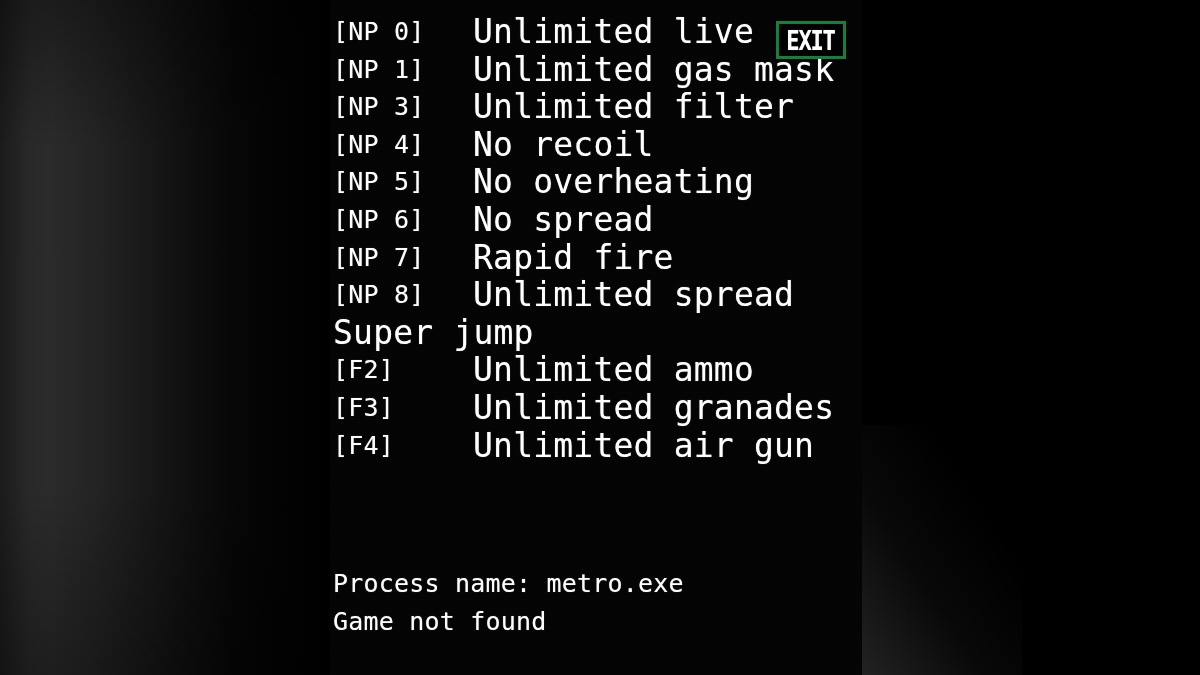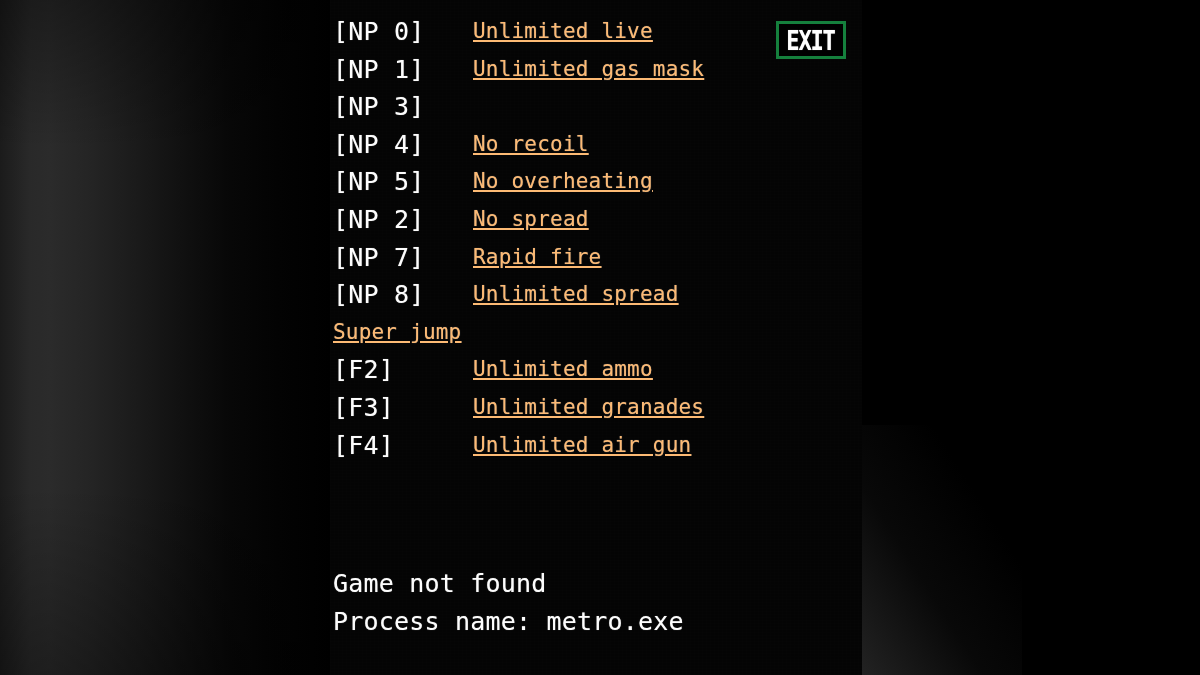--- a/index.html
+++ b/index.html
@@ -122,25 +122,24 @@
   }
   .cheat-key {
     width: 140px;
     flex: 0 0 140px;
     color: #fdfdfd;
     font-size: 25px;
     letter-spacing: 0.2px;
     text-shadow: 0 0 1px rgba(255,255,255,0.45);
   }
   .cheat-label {
-    color: #fdba74;
-    font-size: 21px;
+    color: #ffffff;
+    font-size: 33px;
     letter-spacing: 0.2px;
     text-shadow: 0 0 1px rgba(255,255,255,0.45);
-    text-decoration: underline;
   }
 
   
   #status-block {
     position: absolute;
     left: 3px;
     top: 565px;
     width: 525px;
     z-index: 3;
   }
@@ -187,35 +186,35 @@
 <div id="screen">
 
   <div class="backdrop-left"></div>
   <div class="backdrop-right"></div>
 
   <div id="panel">
 
     <div id="cheat-list">
         <div class="cheat-row"><span class="cheat-key">[NP 0]</span><span class="cheat-label">Unlimited live</span></div>
         <div class="cheat-row"><span class="cheat-key">[NP 1]</span><span class="cheat-label">Unlimited gas mask</span></div>
-        <div class="cheat-row"><span class="cheat-key">[NP 3]</span></div>
+        <div class="cheat-row"><span class="cheat-key">[NP 3]</span><span class="cheat-label">Unlimited filter</span></div>
         <div class="cheat-row"><span class="cheat-key">[NP 4]</span><span class="cheat-label">No recoil</span></div>
         <div class="cheat-row"><span class="cheat-key">[NP 5]</span><span class="cheat-label">No overheating</span></div>
-        <div class="cheat-row"><span class="cheat-key">[NP 2]</span><span class="cheat-label">No spread</span></div>
+        <div class="cheat-row"><span class="cheat-key">[NP 6]</span><span class="cheat-label">No spread</span></div>
         <div class="cheat-row"><span class="cheat-key">[NP 7]</span><span class="cheat-label">Rapid fire</span></div>
         <div class="cheat-row"><span class="cheat-key">[NP 8]</span><span class="cheat-label">Unlimited spread</span></div>
         <div class="cheat-row"><span class="cheat-label">Super jump</span></div>
         <div class="cheat-row"><span class="cheat-key">[F2]</span><span class="cheat-label">Unlimited ammo</span></div>
         <div class="cheat-row"><span class="cheat-key">[F3]</span><span class="cheat-label">Unlimited granades</span></div>
         <div class="cheat-row"><span class="cheat-key">[F4]</span><span class="cheat-label">Unlimited air gun</span></div>
       </div>
 
     <div id="status-block">
+      <div class="status-line">Process name: metro.exe</div>
       <div class="status-line">Game not found</div>
-      <div class="status-line">Process name: metro.exe</div>
     </div>
 
     <div id="exit-button">
       <span id="exit-label">EXIT</span>
     </div>
 
   </div>
 </div>
 
 </body></html>

